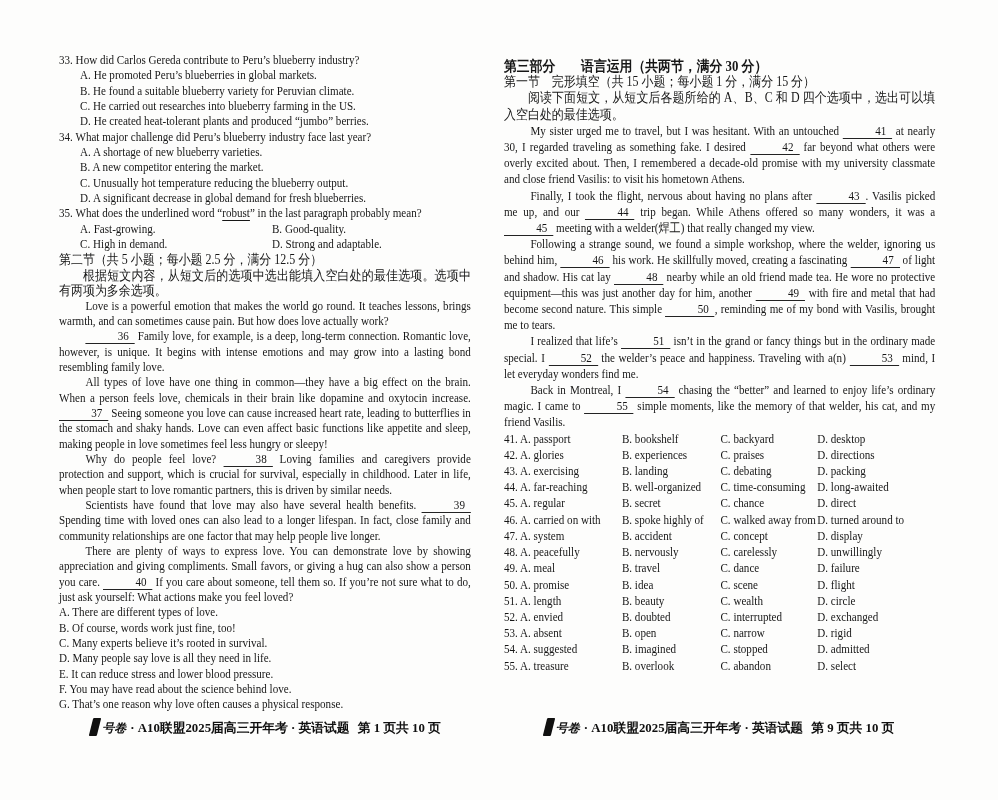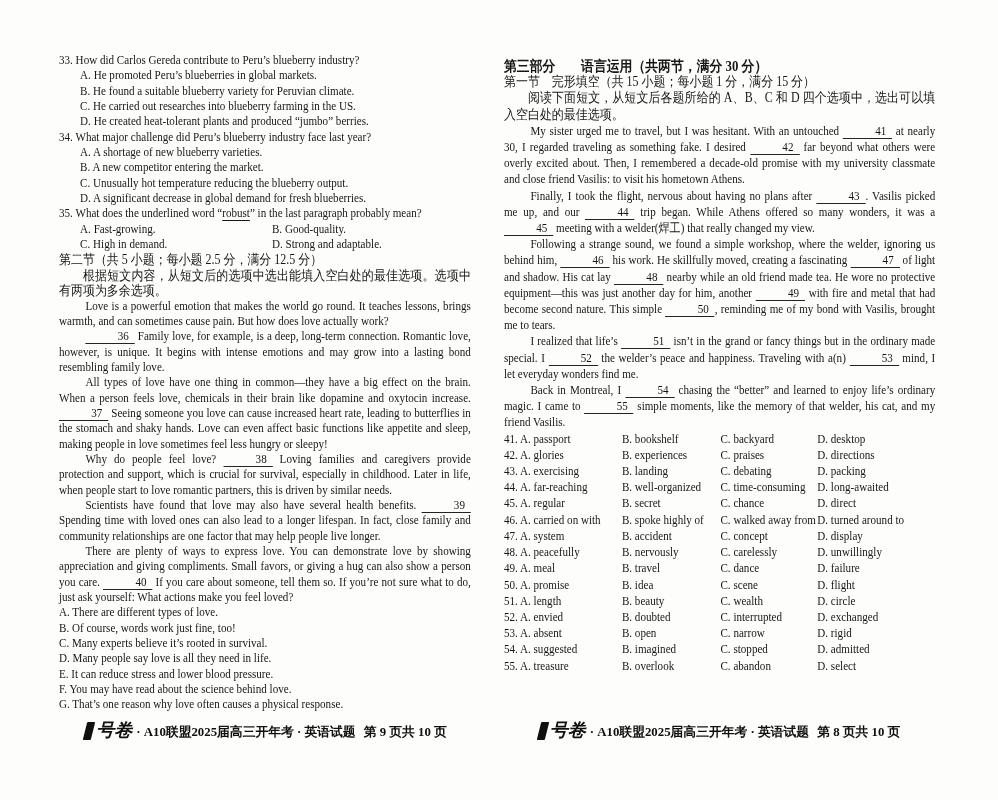--- a/index.html
+++ b/index.html
@@ -34,21 +34,21 @@
   .footer{
     position:absolute;top:718px;text-align:center;
     font-weight:700;font-size:12.8px;color:#101010;white-space:nowrap;
   }
   #footer-left{left:60px;width:412px;}
   #footer-right{left:504px;width:431px;}
   .brand-logo{
     display:inline-block;width:8px;height:18px;background:#101010;
     transform:skewX(-14deg);border-radius:1px;vertical-align:-4px;margin-right:3px;
   }
-  .brand-script{font-style:italic;font-weight:700;font-size:18px;margin-right:1px;}
+  .brand-script{font-style:italic;font-weight:700;font-size:12px;margin-right:1px;}
   .footer-page{margin-left:8px;}
   .footer-total{}
 </style>
 </head>
 <body>
 
 <div style="width:998px;height:620px;">
 
   <div class="col" id="left-col">
       <div class="line q">33. How did Carlos Gereda contribute to Peru’s blueberry industry?</div>
@@ -176,20 +176,20 @@
       </div>
       <div class="row4">
         <span class="c0">55. A. treasure</span>
         <span class="c1">B. overlook</span>
         <span class="c2">C. abandon</span>
         <span class="c3">D. select</span>
       </div>
     </div>
 
   <div class="footer" id="footer-left">
-    <span class="brand-logo"></span><span class="brand-script">号卷</span><span class="footer-text"> · A10联盟2025届高三开年考 · 英语试题</span><span class="footer-page">第 9 页</span><span class="footer-total">共 10 页</span>
+    <span class="brand-logo"></span><span class="brand-script">号卷</span><span class="footer-text"> · A10联盟2025届高三开年考 · 英语试题</span><span class="footer-page">第 1 页</span><span class="footer-total">共 10 页</span>
   </div>
 
   <div class="footer" id="footer-right">
-    <span class="brand-logo"></span><span class="brand-script">号卷</span><span class="footer-text"> · A10联盟2025届高三开年考 · 英语试题</span><span class="footer-page">第 8 页</span><span class="footer-total">共 10 页</span>
+    <span class="brand-logo"></span><span class="brand-script">号卷</span><span class="footer-text"> · A10联盟2025届高三开年考 · 英语试题</span><span class="footer-page">第 9 页</span><span class="footer-total">共 10 页</span>
   </div>
 
 </div>
 
 </body></html>

